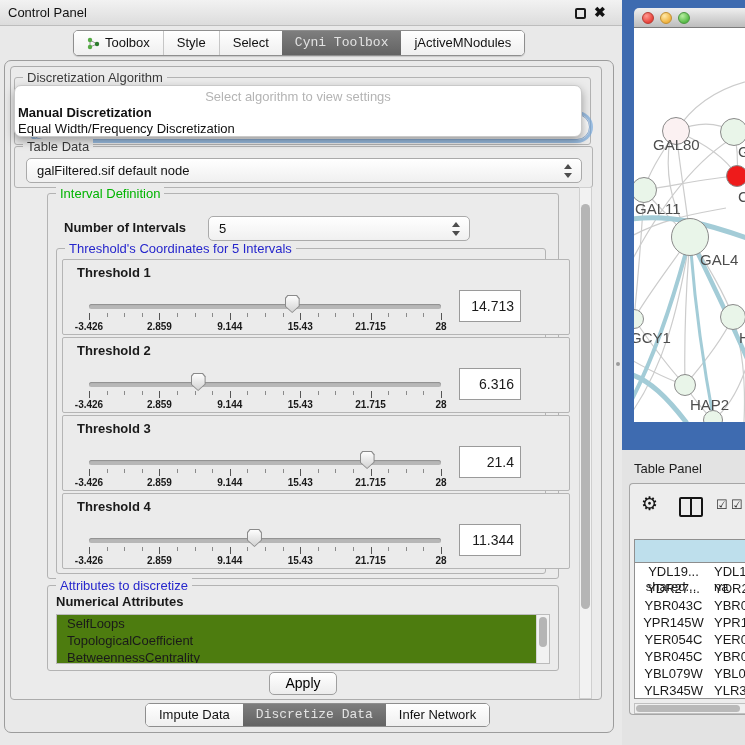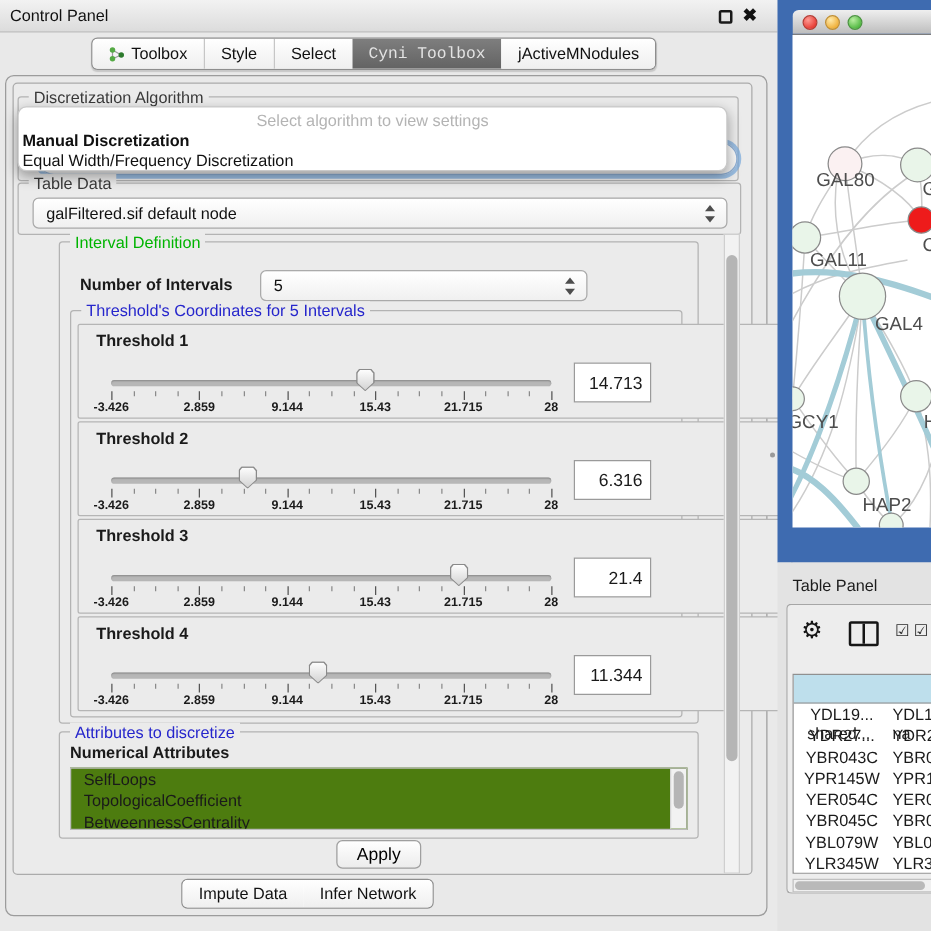--- a/index.html
+++ b/index.html
@@ -44,21 +44,21 @@
 
   #tabledata-group { left:3px; top:79px; width:579px; height:42px; }
   #tabledata-combo { left:11px; top:11px; width:556px; height:25px; }
 
   #interval-group { left:36px; top:126px; width:512px; height:386px; }
   #noi-label { position:absolute; left:16px; top:26px; font-weight:bold; font-size:13px; }
   #noi-combo { left:160px; top:22px; width:262px; height:25px; }
 
   #thr-group { left:8px; top:54px; width:490px; height:326px; position:absolute; border:1px solid #b3b3b3; border-radius:3px; }
   #thresholds { position:absolute; left:5px; top:10px; width:478px; }
-  .t-box { position:relative; width:572px; height:76px; border:1px solid #b5b5b5; border-radius:2px; margin-bottom:2px; background:#ebebeb; }
+  .t-box { position:relative; width:508px; height:76px; border:1px solid #b5b5b5; border-radius:2px; margin-bottom:2px; background:#ebebeb; }
   .t-label { position:absolute; left:14px; top:5px; font-weight:bold; font-size:13px; }
   .t-track { position:absolute; left:26px; top:44px; width:352px; height:5px; background:#b7b7b7; border-radius:3px; box-shadow:inset 0 1px 1px #8f8f8f; cursor:pointer; }
   .t-thumb { position:absolute; top:35px; width:15px; height:18px; background:#8a8a8a; clip-path:polygon(50% 100%,0 62%,0 18%,18% 0,82% 0,100% 18%,100% 62%); cursor:grab; z-index:2; }
   .t-thumb i { position:absolute; inset:1px; display:block; background:linear-gradient(#fdfdfd,#d3d3d3); clip-path:polygon(50% 100%,0 62%,0 18%,18% 0,82% 0,100% 18%,100% 62%); }
   .t-ticks { position:absolute; left:26px; top:52px; width:352px; height:9px; }
   .tick { position:absolute; top:1px; width:1px; height:4px; background:#8a8a8a; }
   .tick.major { height:7px; background:#555; }
   .t-ticklabels { position:absolute; left:26px; top:61px; width:352px; height:12px; }
   .ticklabel { position:absolute; transform:translateX(-50%); font-size:10px; font-weight:bold; color:#1a1a1a; white-space:nowrap; }
   .t-value { position:absolute; left:396px; top:30px; width:62px; height:32px; background:#fff; border:1px solid #9a9a9a; font-size:14px; line-height:30px; text-align:right; padding-right:6px; }
@@ -363,20 +363,23 @@
       <button id="apply-btn" class="abs">Apply</button>
 
       <div id="cp-scroll">
         <div id="cp-thumb"></div>
       </div>
     </div>
 
     <div id="bottom-tabs" class="abs">
         <div class="tab-seg">
           <span>Impute Data</span>
+        </div>
+        <div class="tab-seg sel">
+          <span>Discretize Data</span>
         </div>
         <div class="tab-seg">
           <span>Infer Network</span>
         </div>
       </div>
   </div>
 
   <div id="net-area" class="abs">
     <div id="net-window">
       <div id="net-titlebar">
@@ -419,21 +422,21 @@
           </g>
         </svg>
         <div id="net-nodes">
             <div class="net-node" style="left: 28px; top: 89px; width: 28px; height: 28px; background: rgb(251, 241, 242);"></div>
             <div class="net-label" style="left: 19px; top: 108px;">GAL80</div>
             <div class="net-node" style="left: 86px; top: 90px; width: 28px; height: 28px; background: rgb(233, 245, 233);"></div>
             <div class="net-label" style="left: 104px; top: 115px;">GA</div>
             <div class="net-node" style="left: 92px; top: 137px; width: 22px; height: 22px; background: rgb(238, 27, 27);"></div>
             <div class="net-label" style="left: 104px; top: 160px;">C</div>
             <div class="net-node" style="left: -3px; top: 149px; width: 26px; height: 26px; background: rgb(233, 245, 233);"></div>
-            <div class="net-label" style="left: 1px; top: 172px; margin-left: 13px;">GAL11</div>
+            <div class="net-label" style="left: 1px; top: 172px;">GAL11</div>
             <div class="net-node" style="left: 37px; top: 190px; width: 38px; height: 38px; background: rgb(233, 245, 233);"></div>
             <div class="net-label" style="left: 66px; top: 223px;">GAL4</div>
             <div class="net-node" style="left: -10px; top: 281px; width: 20px; height: 20px; background: rgb(233, 245, 233);"></div>
             <div class="net-label" style="left: -4px; top: 301px;">GCY1</div>
             <div class="net-node" style="left: 86px; top: 276px; width: 26px; height: 26px; background: rgb(233, 245, 233);"></div>
             <div class="net-label" style="left: 105px; top: 301px;">H</div>
             <div class="net-node" style="left: 40px; top: 346px; width: 22px; height: 22px; background: rgb(233, 245, 233);"></div>
             <div class="net-label" style="left: 56px; top: 368px;">HAP2</div>
             <div class="net-node" style="left: 69px; top: 382px; width: 20px; height: 20px; background: rgb(233, 245, 233);"></div>
           </div>

